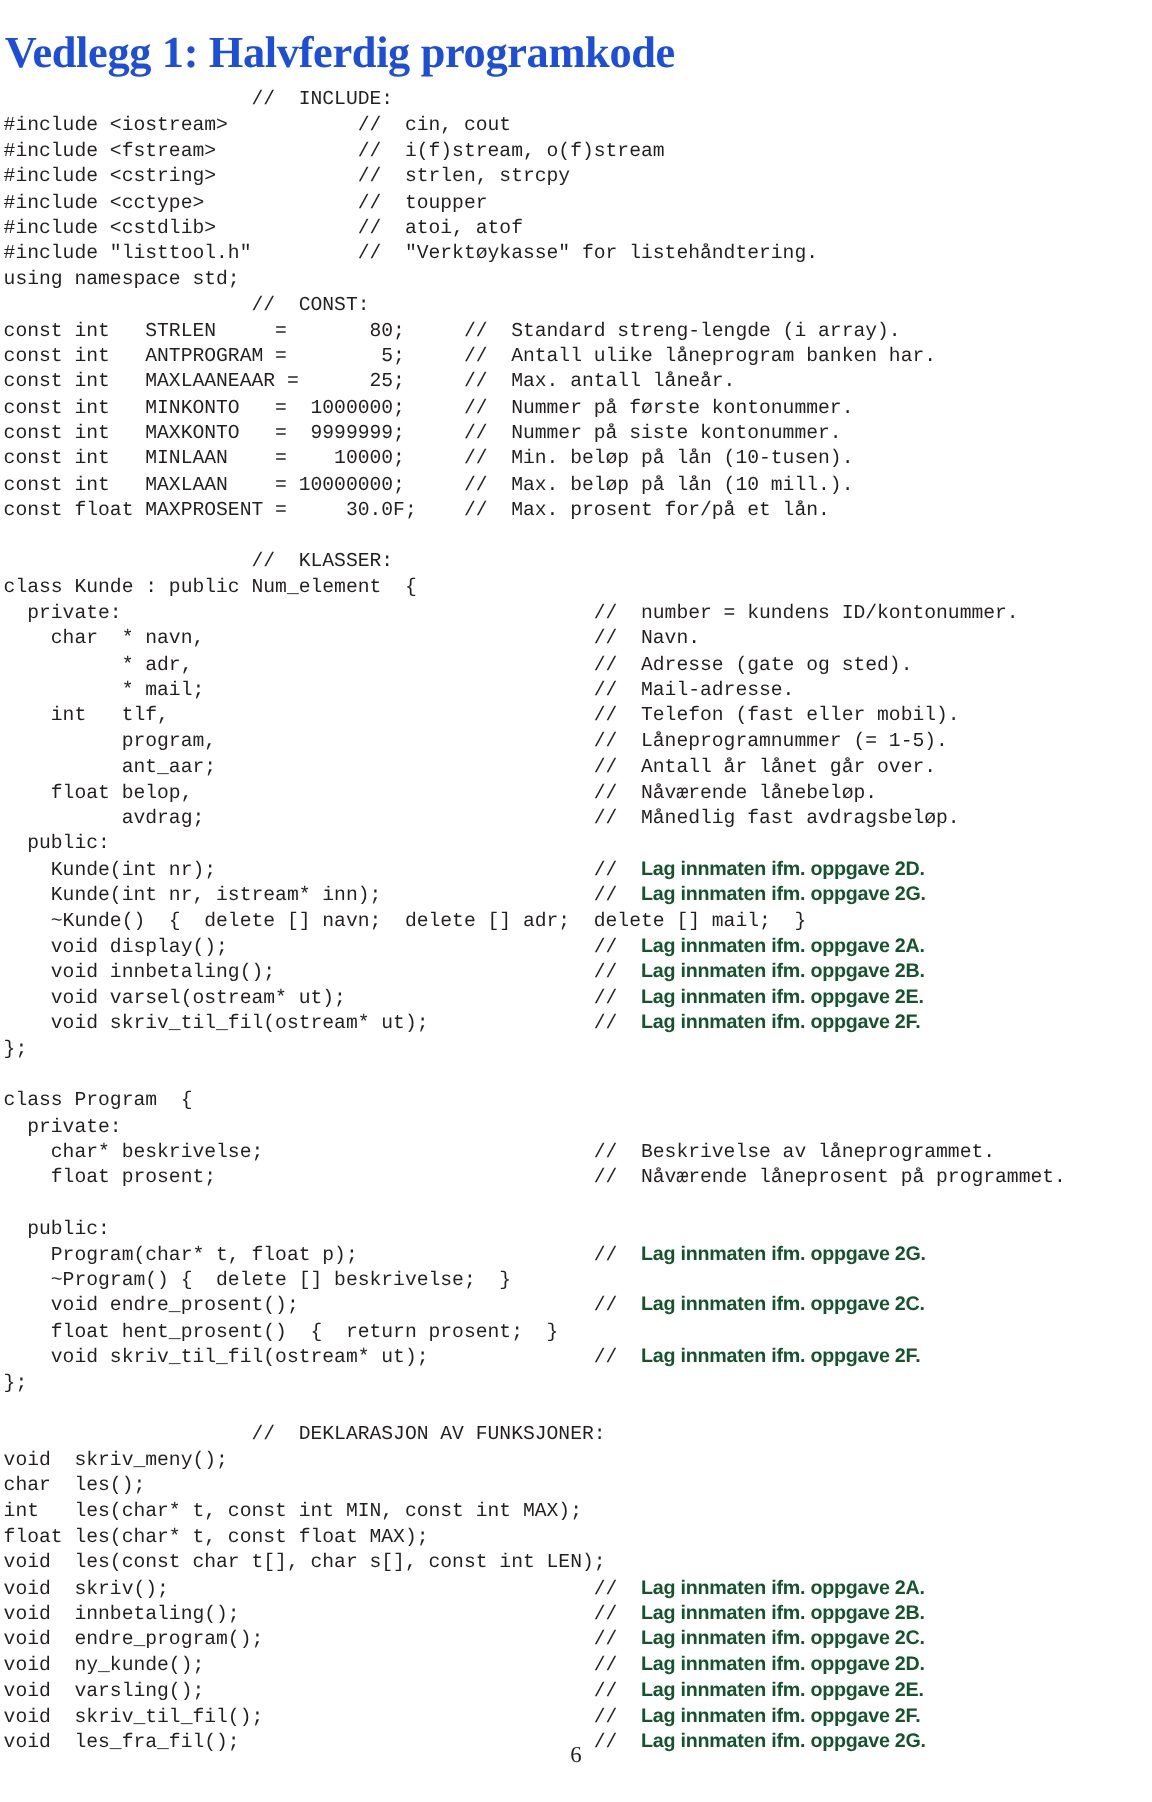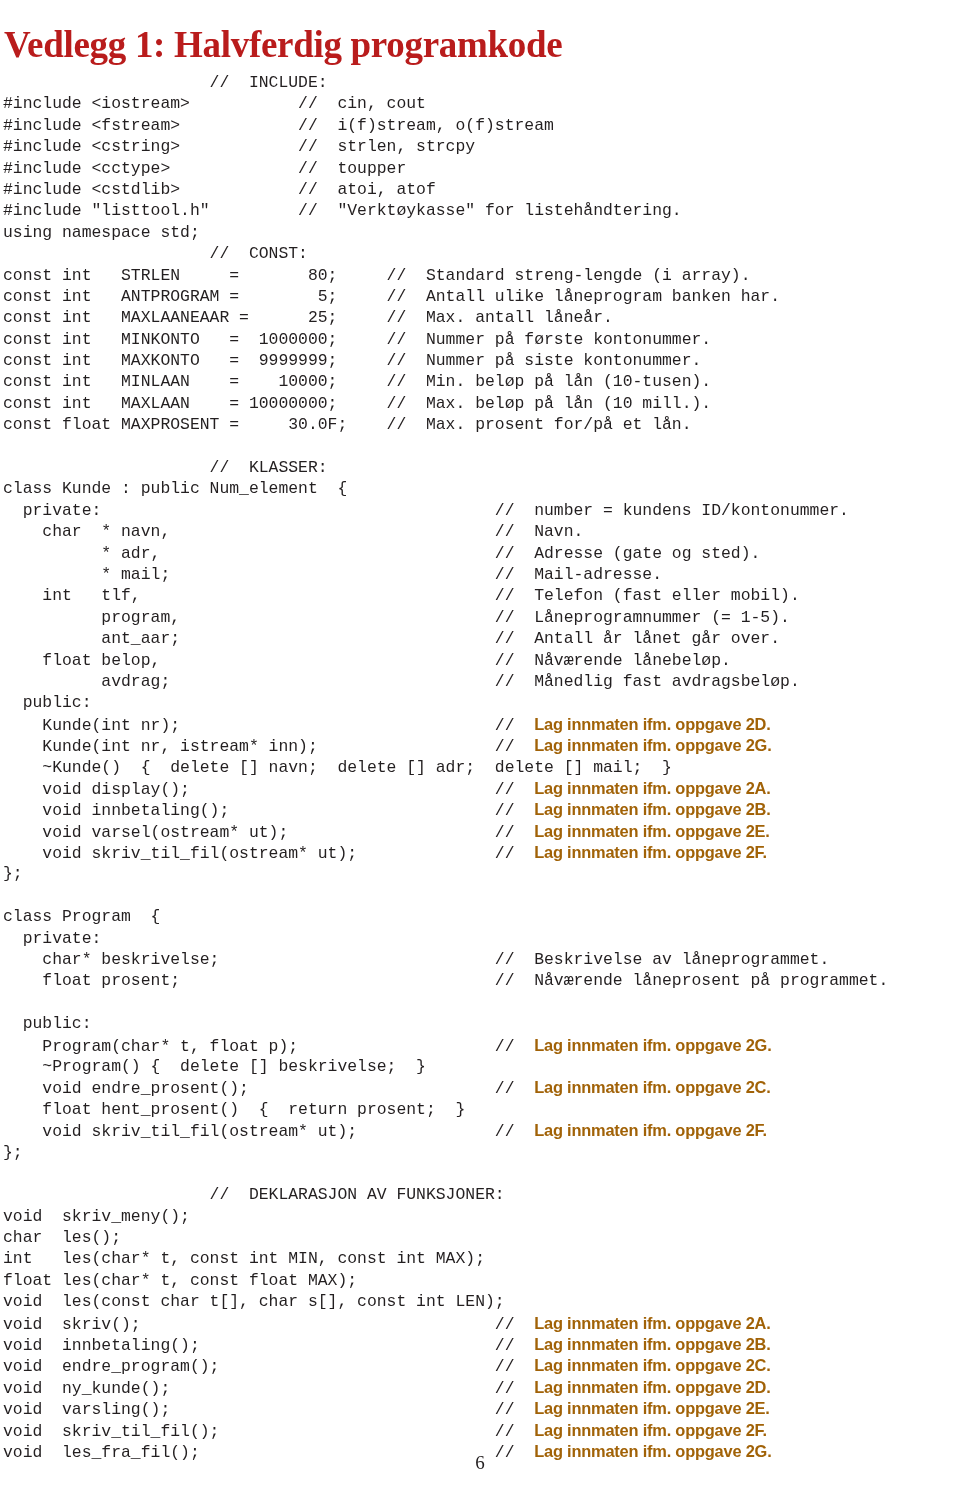--- a/index.html
+++ b/index.html
@@ -17,21 +17,21 @@
   }
   .doc-title {
     position: absolute;
     left: 4px;
     top: -2px;
     font-family: "Liberation Serif", "DejaVu Serif", serif;
     font-weight: bold;
     font-size: 37px;
     line-height: 44px;
     letter-spacing: -0.3px;
-    color: #b91c1c;
+    color: #1d4ed8;
     white-space: pre;
   }
   .code {
     position: absolute;
     left: 3px;
     top: 72px;
     width: 952px;
     font-family: "Liberation Mono", "DejaVu Sans Mono", monospace;
     font-size: 16.4px;
     line-height: 21.4px;
@@ -43,21 +43,21 @@
     display: block;
     height: 21.4px;
     white-space: pre;
   }
   .code .ln.blank { color: transparent; }
   .cmt-bold {
     font-family: "Liberation Sans Narrow", "Liberation Sans", sans-serif;
     font-weight: bold;
     font-size: 16.4px;
     letter-spacing: -0.2px;
-    color: #a16207;
+    color: #14532d;
   }
   .page-number {
     position: absolute;
     left: 0;
     right: 0;
     top: 1452px;
     text-align: center;
     font-family: "Liberation Serif", "DejaVu Serif", serif;
     font-size: 19px;
     color: #231f20;

